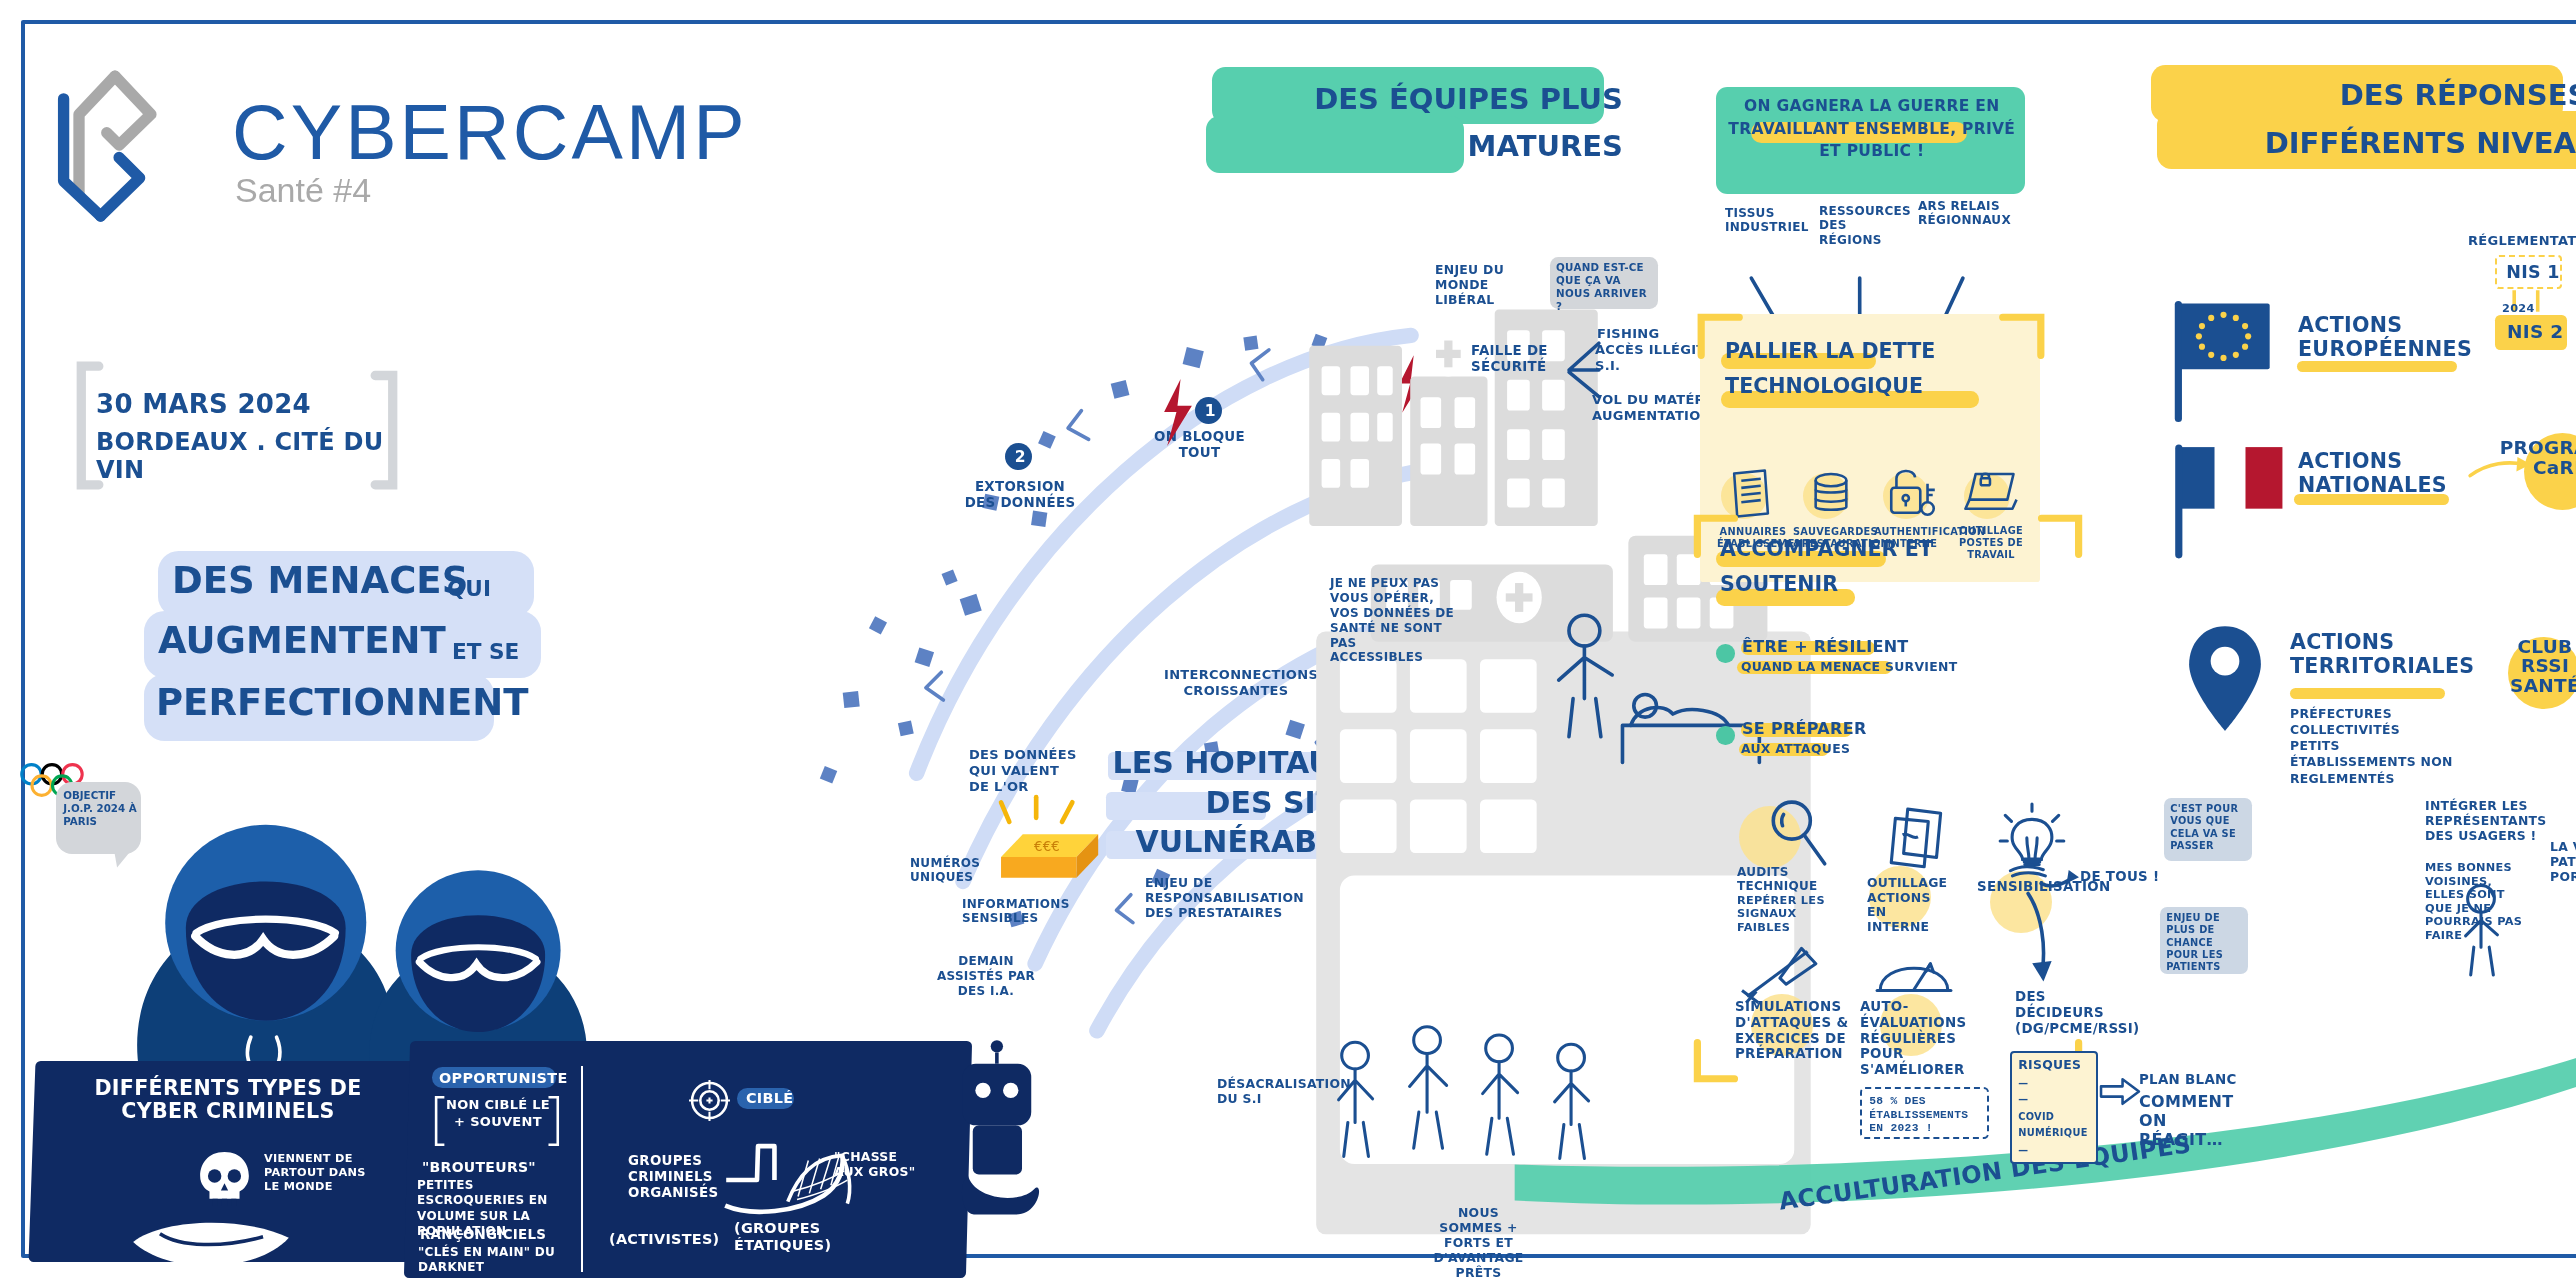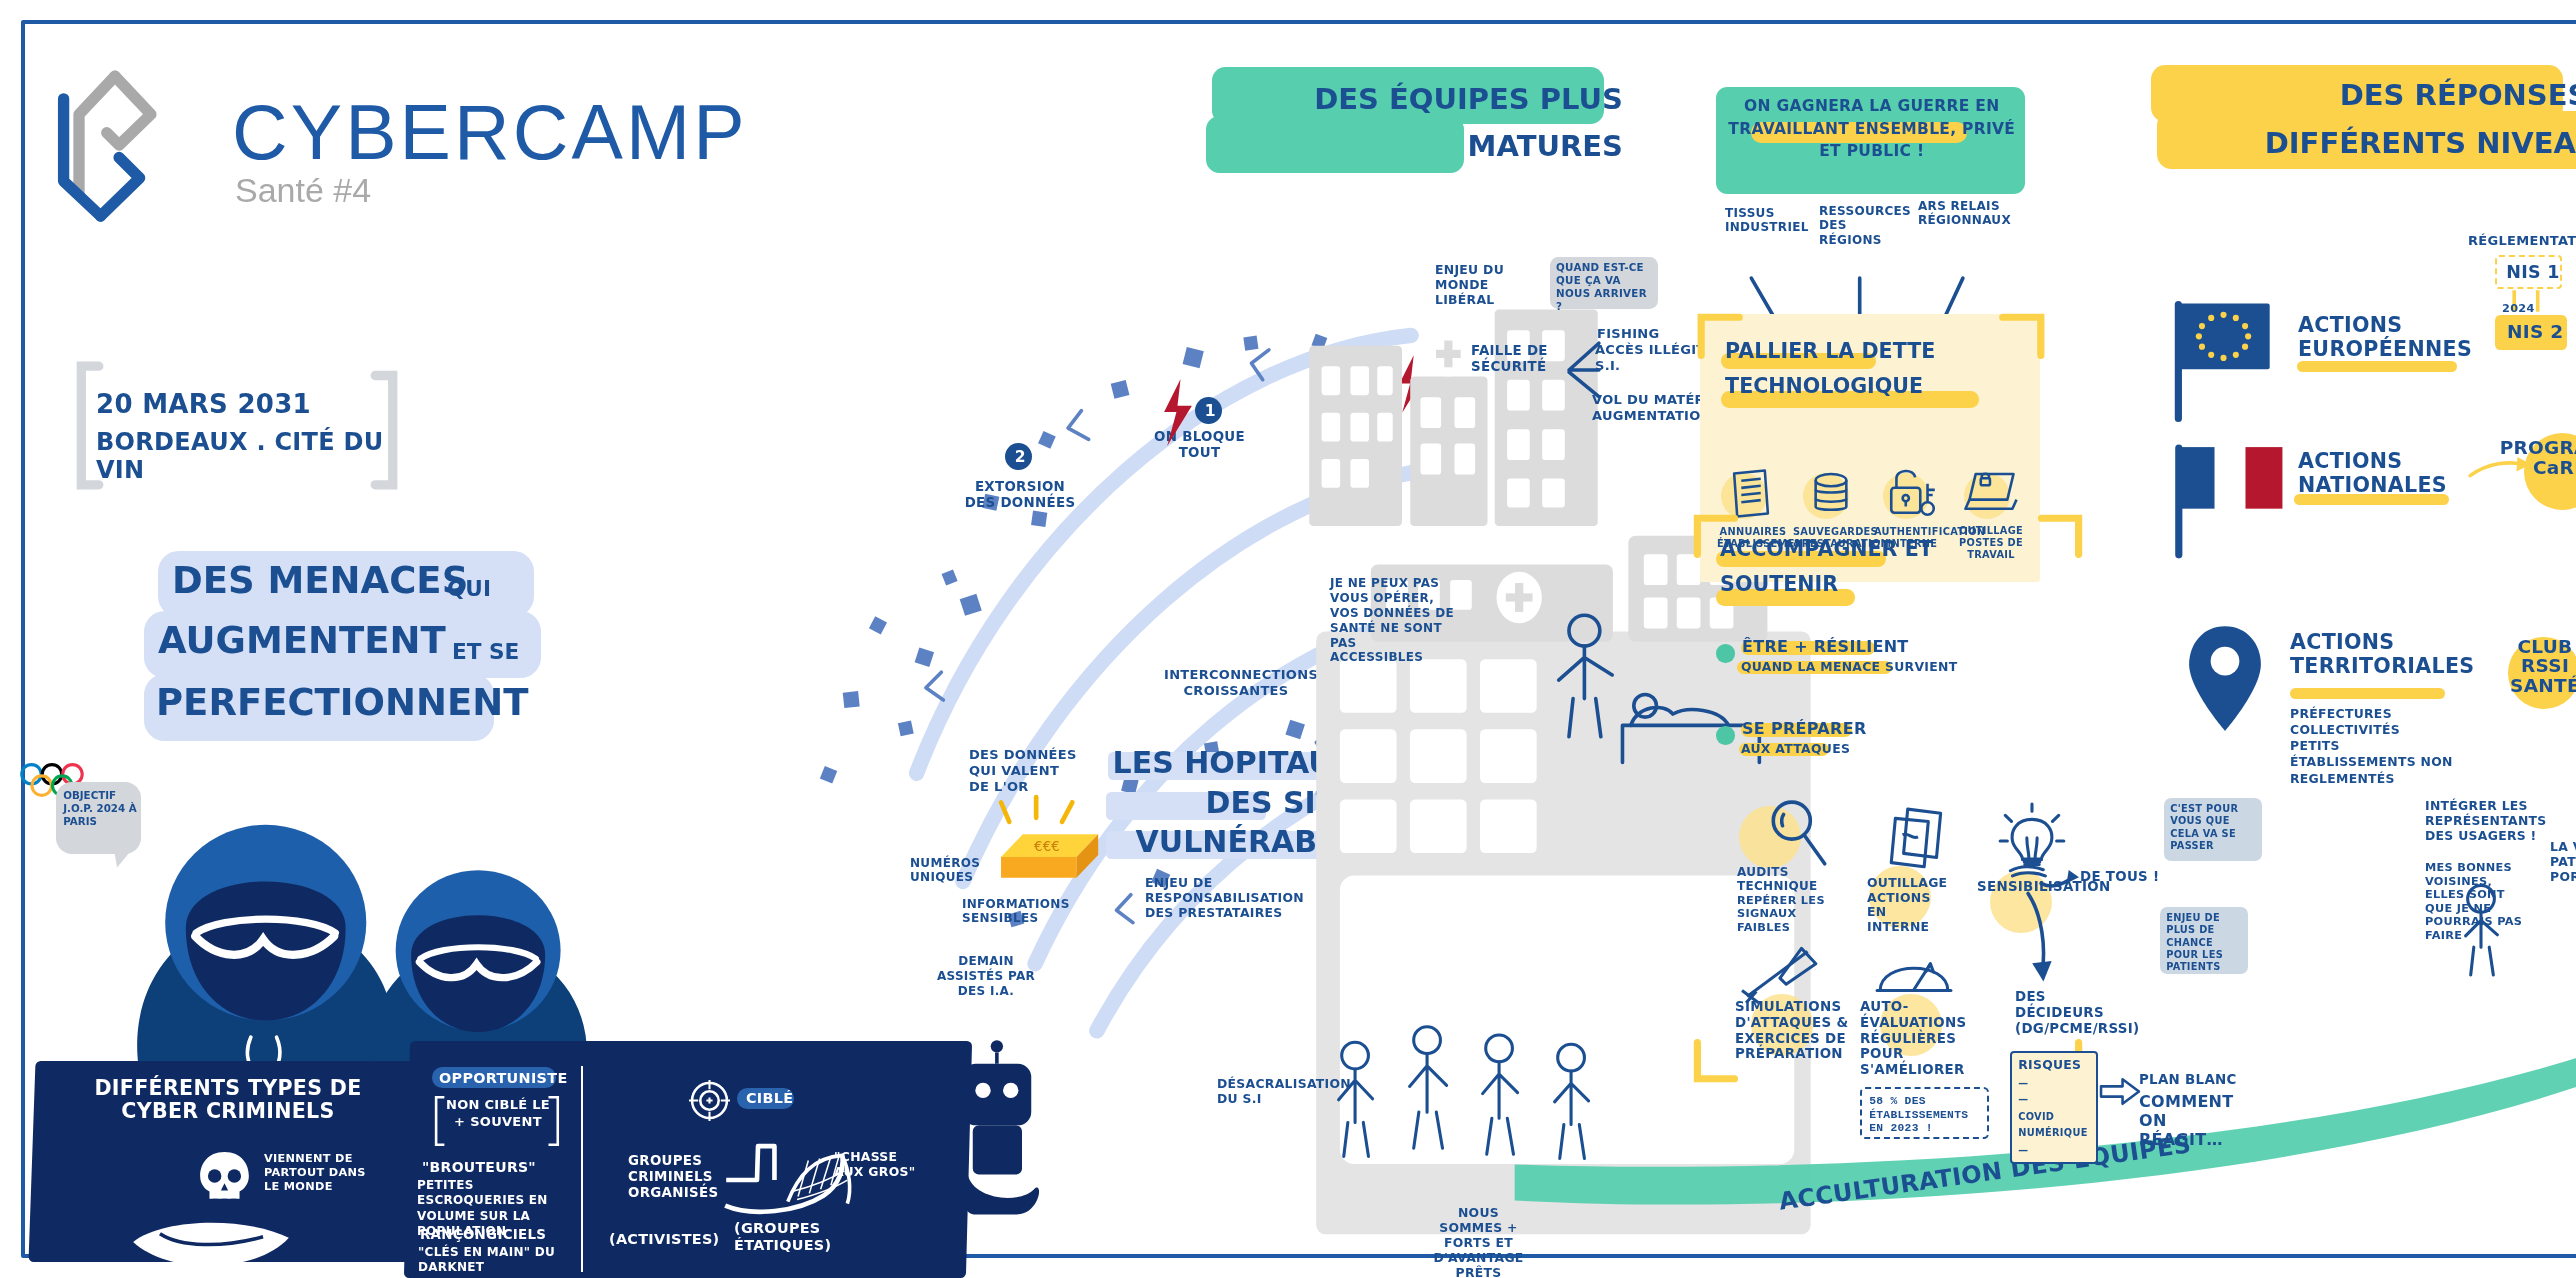--- a/index.html
+++ b/index.html
@@ -64,21 +64,21 @@
   </svg>
   <div class="abs" style="left:175px;top:26px;font-size:77px;font-weight:400;letter-spacing:3.1px;color:#1f5aa6;font-family:'Liberation Sans',sans-serif;"><span>CYBERCAMP</span></div>
   <div class="abs" style="left:178px;top:109px;font-size:34px;font-weight:400;color:#a9a9a9;font-family:'Liberation Sans',sans-serif;">Santé #4</div>
 </div>
 
 <div class="abs" style="left:72px;top:361px;width:330px;height:129px;">
   <svg class="abs" style="left:0;top:0;" width="330" height="129" viewBox="0 0 640 250">
     <path class="nofill" d="M52 10 L18 10 L18 240 L52 240" stroke="#d3d6da" stroke-width="18" stroke-linecap="round"></path>
     <path class="nofill" d="M588 28 L622 28 L622 240 L588 240" stroke="#d3d6da" stroke-width="18" stroke-linecap="round"></path>
   </svg>
-  <div class="abs hand" style="left:24px;top:28px;font-size:26px;">20 MARS 2031</div>
+  <div class="abs hand" style="left:24px;top:28px;font-size:26px;">30 MARS 2024</div>
   <div class="abs hand" style="left:24px;top:67px;font-size:24px;">BORDEAUX . CITÉ DU VIN</div>
 </div>
 
 <div class="abs" style="left:118px;top:544px;width:464px;height:216px;">
   <div class="abs pill-lblue" style="left:40px;top:7.2px;width:376px;height:66px;"></div>
   <div class="abs pill-lblue" style="left:26px;top:67px;width:397px;height:67px;"></div>
   <div class="abs pill-lblue" style="left:26px;top:130px;width:350px;height:67px;"></div>
   <div class="abs h-xl" style="left:54px;top:17.5px;">DES MENACES</div>
   <div class="abs h-md" style="left:329px;top:34px;">QUI</div>
   <div class="abs h-xl" style="left:40px;top:78px;">AUGMENTENT</div>
@@ -597,21 +597,21 @@
   <div class="abs hand" style="left:6.2px;top:58px;font-size:9.8px;">COVID</div>
   <div class="abs hand" style="left:6.2px;top:74px;font-size:9.8px;">NUMÉRIQUE</div>
   <div class="abs hand" style="left:6.2px;top:92px;font-size:9.8px;">—</div>
 </div>
 <svg class="abs" style="left:2100px;top:1077px;" width="41" height="31" viewBox="0 0 80 60">
   <path class="nofill" d="M2 18 L44 18 L44 4 L76 28 L44 52 L44 38 L2 38 Z" stroke="#1b4f91" stroke-width="5" stroke-linejoin="round"></path>
 </svg>
 <div class="abs hand" style="left:2139px;top:1072px;font-size:13.4px;">PLAN BLANC</div>
 <div class="abs hand" style="left:2139px;top:1092px;width:82px;font-size:16px;line-height:1.2;">COMMENT ON RÉAGIT…</div>
 
-<div class="abs" style="left:2164px;top:798px;width:98px;height:63px;background:#ccd7e4;border-radius:7.2px;">
+<div class="abs" style="left:2164px;top:798px;width:88px;height:63px;background:#ccd7e4;border-radius:7.2px;">
   <div class="abs hand" style="left:6.2px;top:5.2px;width:72px;font-size:9.8px;line-height:1.25;">C'EST POUR VOUS QUE CELA VA SE PASSER</div>
 </div>
 <div class="abs" style="left:2160px;top:907px;width:88px;height:67px;background:#ccd7e4;border-radius:7.2px;">
   <div class="abs hand" style="left:6.2px;top:5.2px;width:77px;font-size:9.8px;line-height:1.25;">ENJEU DE PLUS DE CHANCE POUR LES PATIENTS</div>
 </div>
 
 <div class="abs" style="left:2146px;top:61px;width:464px;height:134px;">
   <div class="abs pill-yellow" style="left:5.2px;top:4.1px;width:412px;height:57px;border-radius:14.4px;"></div>
   <div class="abs pill-yellow" style="left:11.3px;top:50px;width:433px;height:58px;border-radius:14.4px;"></div>
   <div class="abs h-lg" style="left:32px;top:11.3px;width:443px;line-height:1.63;font-size:29px;">DES RÉPONSES À DIFFÉRENTS NIVEAUX</div>

